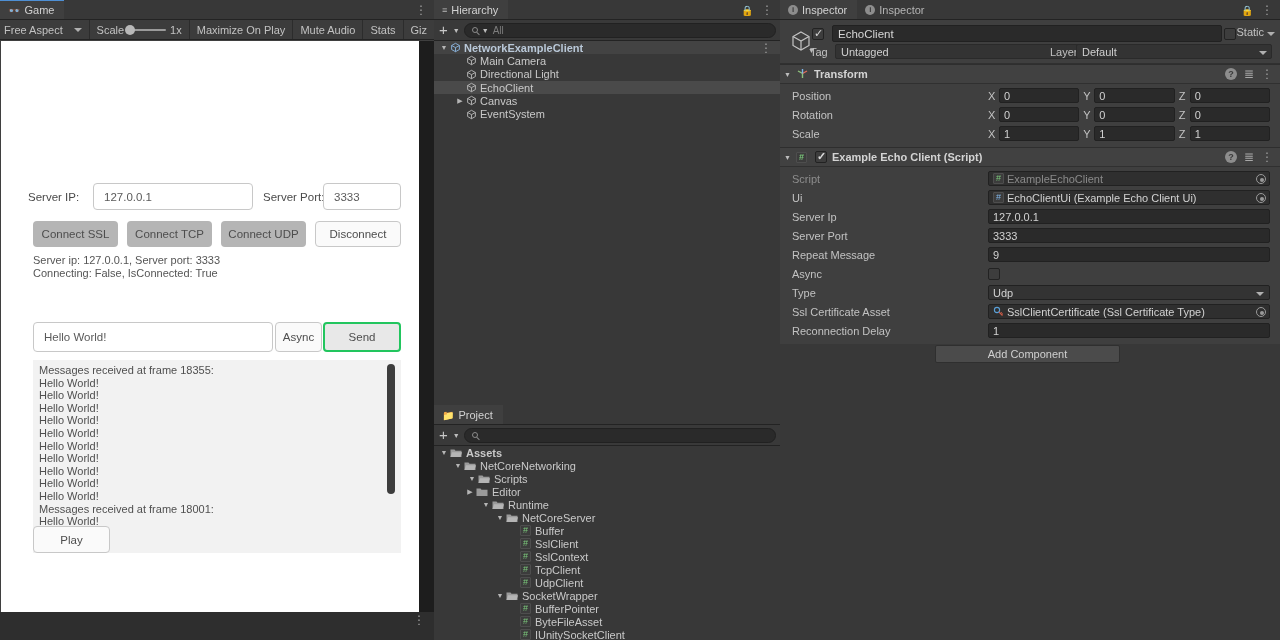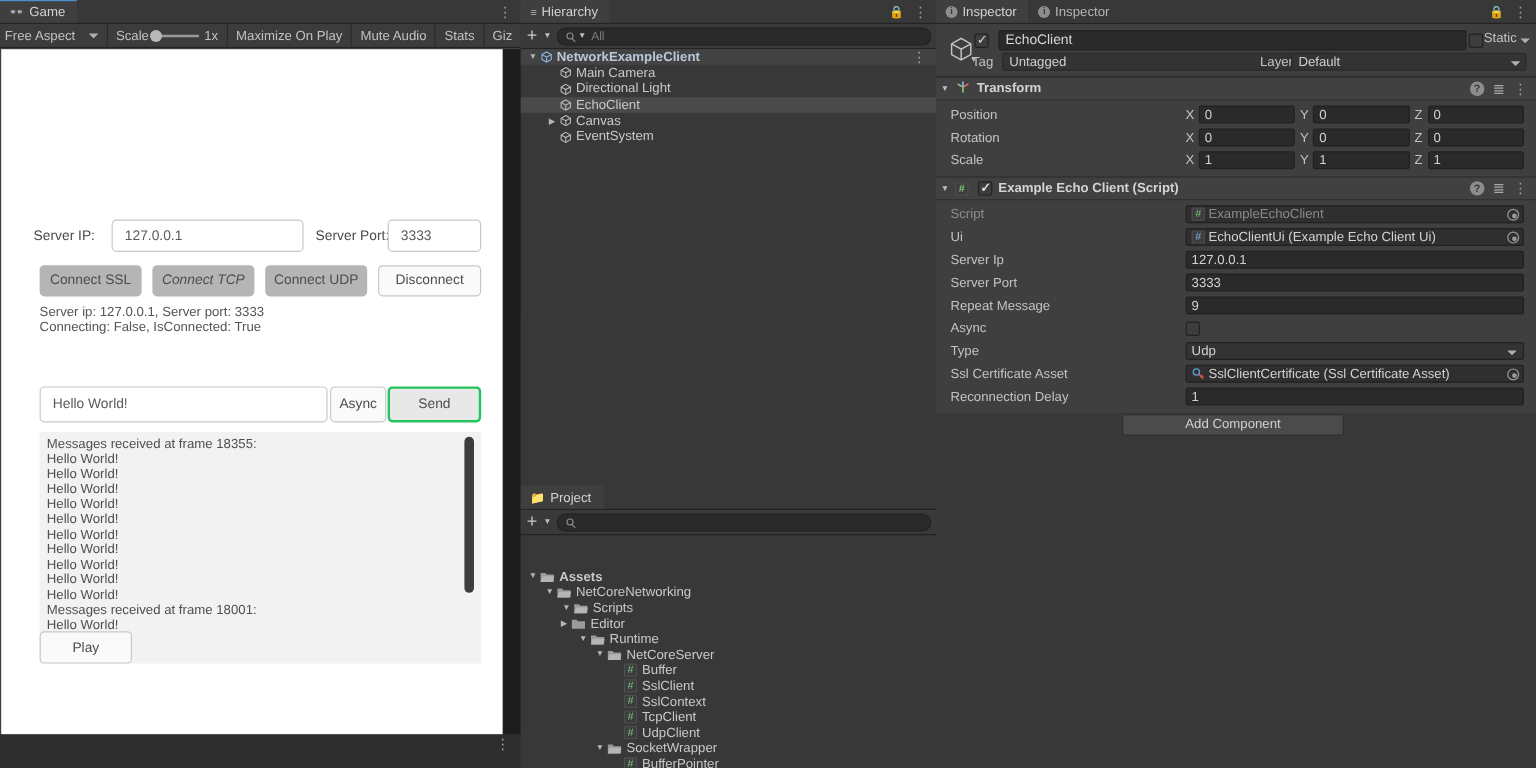--- a/index.html
+++ b/index.html
@@ -305,21 +305,21 @@
       </div>
     </div>
 
     <div id="game-canvas">
       <span class="g-label" style="left:27px; top:150px;">Server IP:</span>
       <span class="g-input" style="left:92px; top:142px; width:160px; height:27px;">127.0.0.1</span>
       <span class="g-label" style="left:262px; top:150px;">Server Port:</span>
       <span class="g-input" style="left:322px; top:142px; width:78px; height:27px;">3333</span>
 
       <span class="g-btn grey" style="left:32px; top:180px; width:85px; height:26px;">Connect SSL</span>
-      <span class="g-btn grey" style="left:126px; top:180px; width:85px; height:26px;font-style:italic;">Connect TCP</span>
+      <span class="g-btn grey" style="left:126px; top:180px; width:85px; height:26px;">Connect TCP</span>
       <span class="g-btn grey" style="left:220px; top:180px; width:85px; height:26px;">Connect UDP</span>
       <span class="g-btn light" style="left:314px; top:180px; width:86px; height:26px;">Disconnect</span>
 
       <span class="g-status" style="left:32px; top:213px;">Server ip: 127.0.0.1, Server port: 3333</span>
       <span class="g-status" style="left:32px; top:226px;">Connecting: False, IsConnected: True</span>
 
       <span class="g-input" style="left:32px; top:281px; width:240px; height:30px;">Hello World!</span>
       <span class="g-btn light" style="left:274px; top:281px; width:47px; height:30px;">Async</span>
       <span class="g-btn" style="left:322px; top:281px; width:78px; height:30px; background:#e8e8e8; border:2px solid #22c55e;">Send</span>
 
@@ -449,21 +449,21 @@
     </div>
     <div class="toolbar2">
       <span class="plus">+</span>
       <span class="caretmini">▼</span>
       <div class="searchbox">
         <span class="mag"></span>
         <span></span>
       </div>
     </div>
     <div id="project-list">
-        <div class="prow" style="padding-left: 4px; margin-top: 28px;">
+        <div class="prow" style="padding-left: 4px;">
           <span class="foldout">▼</span>
           <span class="folder-ic"><svg width="12" height="10" viewBox="0 0 12 10">
               <path d="M0.5 1.5 L4.5 1.5 L5.5 2.8 L11.5 2.8 L11.5 9 L0.5 9 Z" fill="#9a9a9a"></path>
               <path d="M2 4.2 L12 4.2 L10.5 9 L0.5 9 Z" fill="#b5b5b5"></path>
             </svg></span>
           <span style="font-weight: bold;">Assets</span>
         </div>
         <div class="prow" style="padding-left: 18px;">
           <span class="foldout">▼</span>
           <span class="folder-ic"><svg width="12" height="10" viewBox="0 0 12 10">
@@ -729,21 +729,21 @@
             </span>
           </div>
           <div class="frow">
             <span class="flabel">Ssl Certificate Asset</span>
             <span class="fval obj">
               <span class="certic"><svg width="11" height="11" viewBox="0 0 11 11">
                   <circle cx="4" cy="4" r="2.6" fill="none" stroke="#5aa0d8" stroke-width="1.1"></circle>
                   <path d="M6 6 L9.5 9.5" stroke="#c95a46" stroke-width="1.3"></path>
                   <path d="M7.5 7.5 L9 6.3 M8.6 8.6 L10 7.5" stroke="#c95a46" stroke-width="1"></path>
                 </svg></span>
-              <span>SslClientCertificate (Ssl Certificate Asset)</span>
+              <span>SslClientCertificate (Ssl Certificate Type)</span>
               <span class="objpick"></span>
             </span>
           </div>
           <div class="frow">
             <span class="flabel">Reconnection Delay</span>
             <span class="fval">
               <span>1</span>
             </span>
           </div>
         </div>

